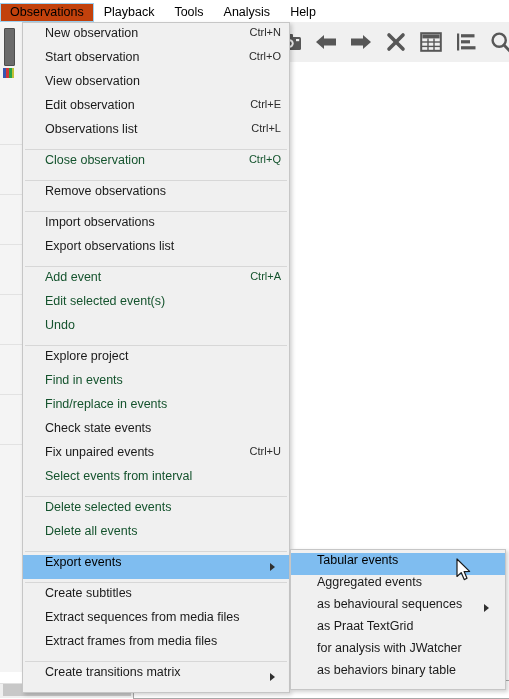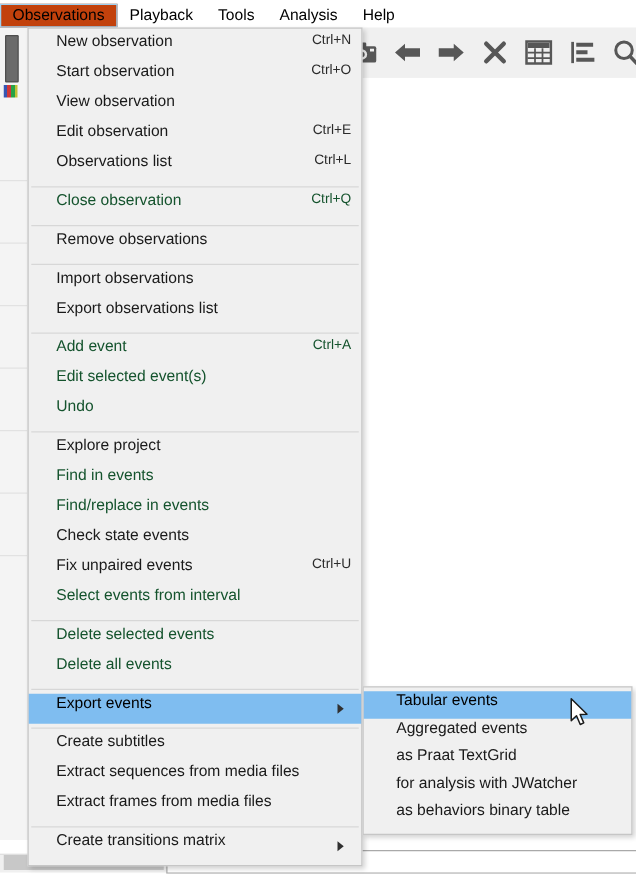--- a/index.html
+++ b/index.html
@@ -405,20 +405,24 @@
     </div>
 
   <div class="menu-panel" id="sub-menu">
       <div class="menu-item highlighted">
         <span class="label">Tabular events</span>
       </div>
       <div class="menu-item">
         <span class="label">Aggregated events</span>
       </div>
       <div class="menu-item">
+        <span class="label">as behavioural sequences</span>
+        <span class="sub-arrow"></span>
+      </div>
+      <div class="menu-item">
         <span class="label">as Praat TextGrid</span>
       </div>
       <div class="menu-item">
         <span class="label">for analysis with JWatcher</span>
       </div>
       <div class="menu-item">
         <span class="label">as behaviors binary table</span>
       </div>
     </div>
 

